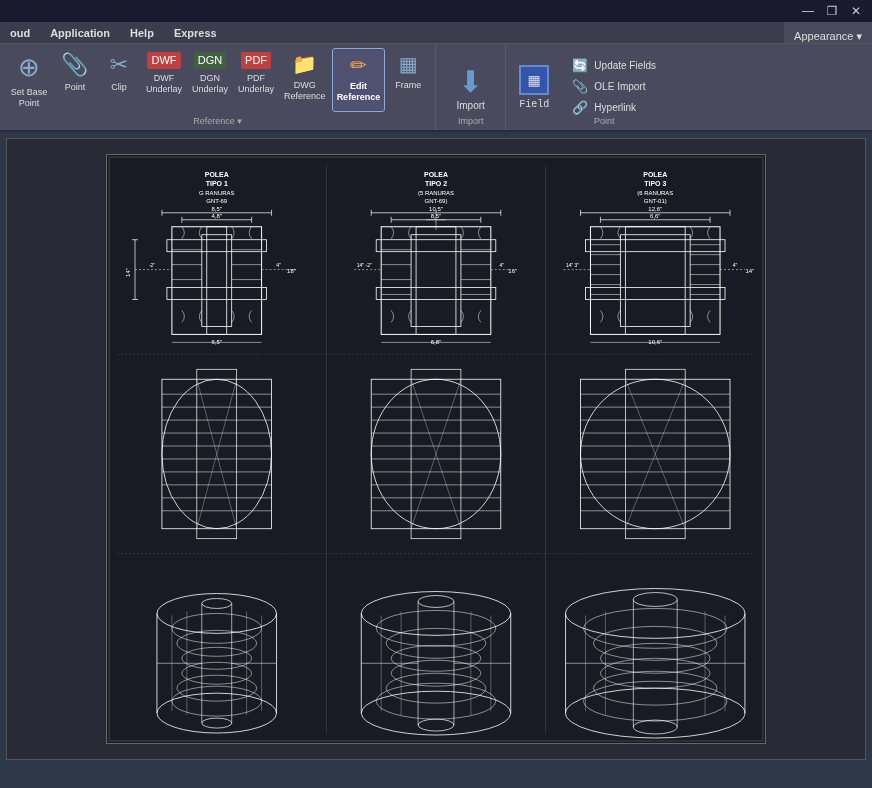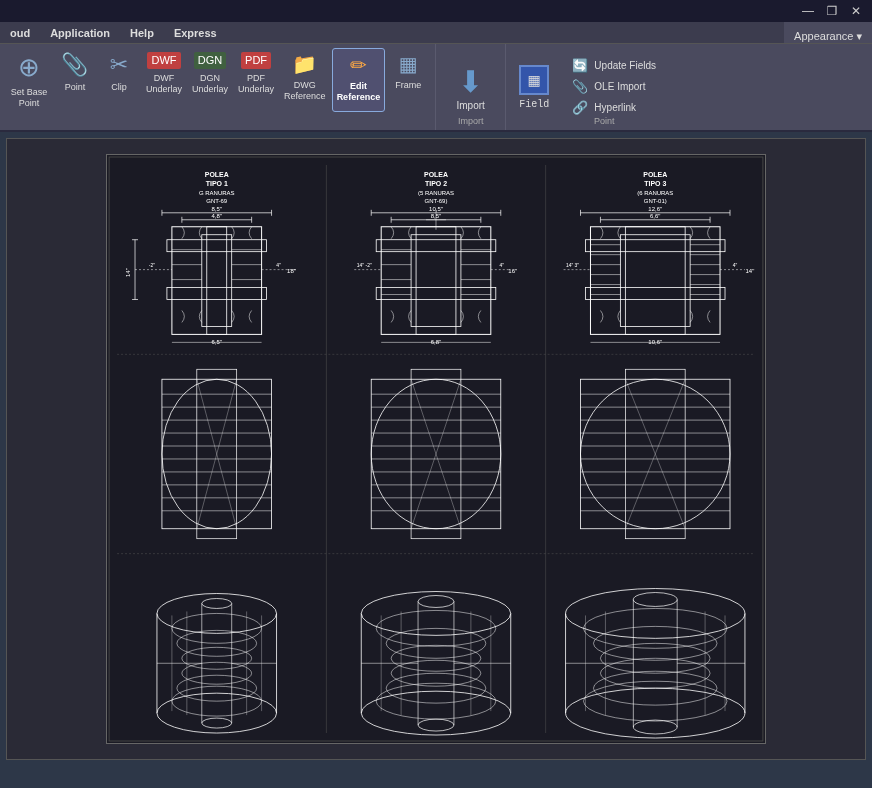--- a/index.html
+++ b/index.html
@@ -258,20 +258,21 @@
       </div>
       <div class="ribbon-btn" style="border:1px solid #88aadd; background:#505070; border-radius:3px;">
         <span class="icon" style="font-size:20px; color:#ffaa44;">✏</span>
         <span style="color:#fff;font-weight:bold;">Edit<br>Reference</span>
       </div>
       <div class="ribbon-btn">
         <span class="icon" style="font-size:20px; color:#88aacc;">▦</span>
         <span>Frame</span>
       </div>
     </div>
+    <div class="ribbon-group-label">Reference ▾</div>
   </div>
 
   <div class="ribbon-group" style="min-width:70px;">
     <div class="ribbon-items" style="padding-top:4px;">
       <div class="ribbon-btn-large">
         <span class="icon" style="font-size:30px; color:#6699cc;">⬇</span>
         <span style="font-size:10px;">Import</span>
       </div>
     </div>
     <div class="ribbon-group-label">Import</div>

